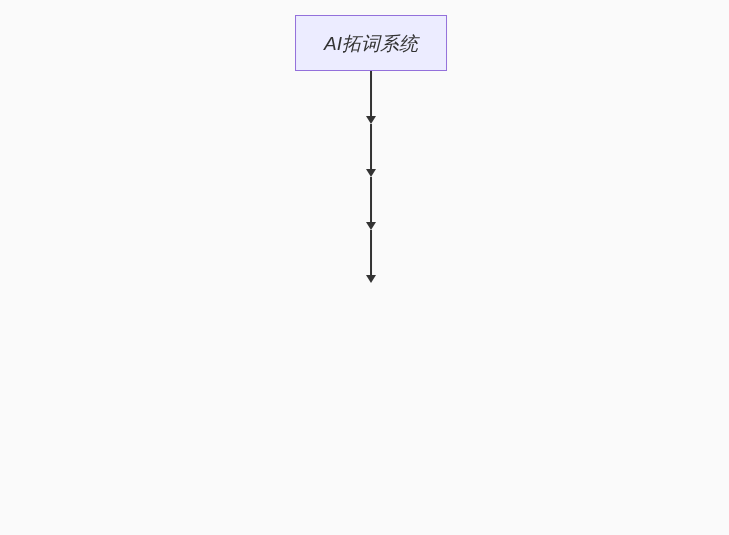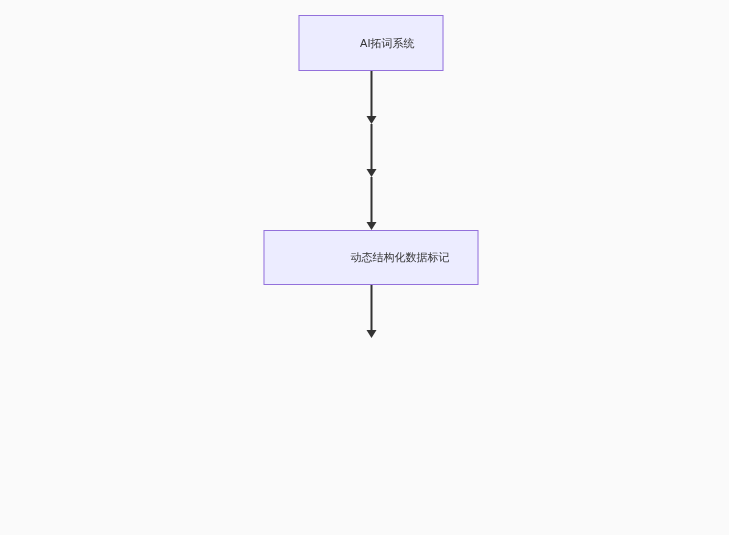--- a/index.html
+++ b/index.html
@@ -31,25 +31,26 @@
     flex-direction: column;
     align-items: center;
   }
   .node {
     height: 55px;
     background: var(--node-fill);
     border: 1px solid var(--node-border);
     color: var(--text);
     display: flex;
     align-items: center;
-    justify-content: flex-end;
-    font-size: 11px;
+    justify-content: flex-start;
+    font-size: 19px;
     line-height: 1;
     padding: 0 28px;
     white-space: nowrap;
+    font-style: italic;
   }
   .n1 { min-width: 145px; height: 56px; }
   .n2 { min-width: 191px; }
   .n3 { min-width: 221px; }
   .n4 { min-width: 215px; }
   .n5 { min-width: 235px; }
   .connector {
     height: 53px;
     display: flex;
     flex-direction: column;
@@ -87,23 +88,20 @@
     <div class="line"></div>
     <div class="arrowhead"></div>
   </div>
 
 
   <div class="connector">
     <div class="line"></div>
     <div class="arrowhead"></div>
   </div>
 
-  <div class="node n4">
-    <span>动态结构化数据标记</span>
-  </div>
 
   <div class="connector">
     <div class="line"></div>
     <div class="arrowhead"></div>
   </div>
 
 
 </div>
 
 </body></html>

